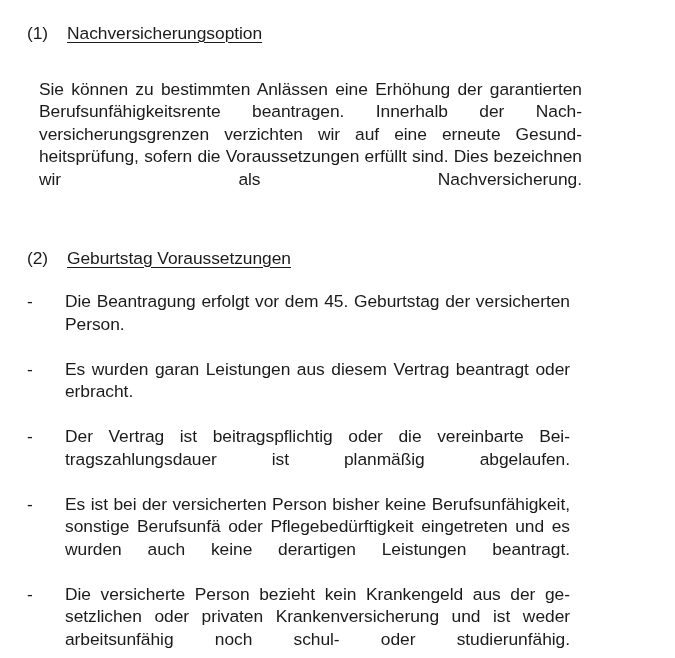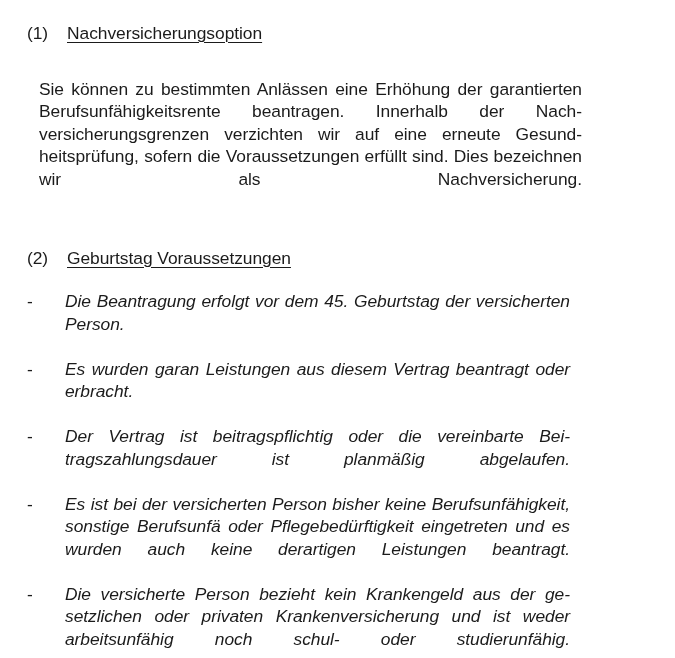--- a/index.html
+++ b/index.html
@@ -79,21 +79,20 @@
   }
   .bullet-item > .dash {
     position: absolute;
     left: 0;
     top: 0;
     width: 38px;
     text-align: left;
   }
   .bullet-item > .bullet-text {
     display: block;
-    font-style: italic;
   }
   
   .bullet-item > .bullet-text::after,
   .body-para::after {
     content: "";
     display: inline-block;
     width: 100%;
   }
 
   

